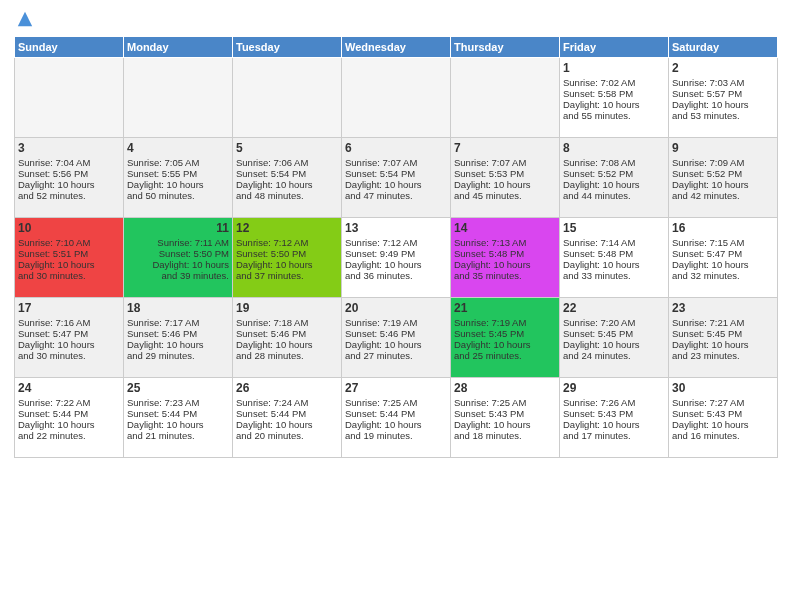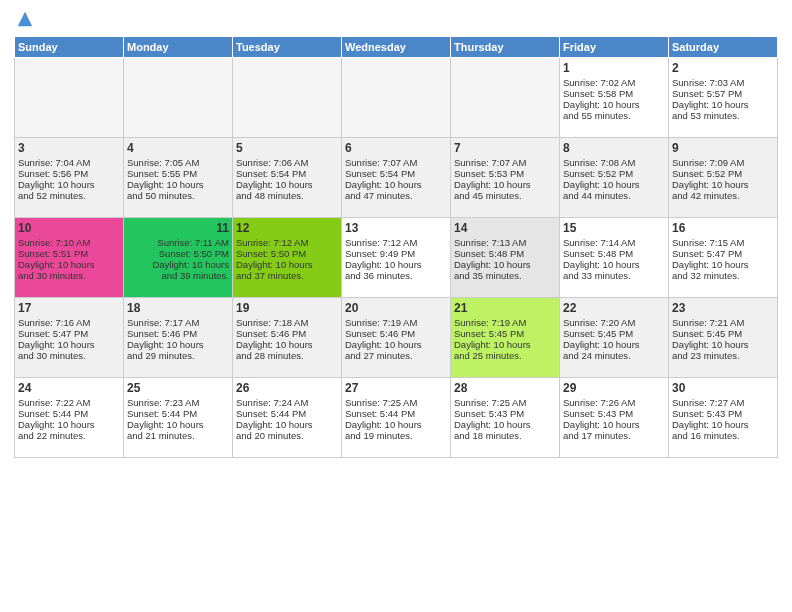--- a/index.html
+++ b/index.html
@@ -190,21 +190,21 @@
           </td>
           <td style="background: rgb(240, 240, 240);">
             <span class="day-num">9</span>
             <div>Sunrise: 7:09 AM</div>
             <div>Sunset: 5:52 PM</div>
             <div>Daylight: 10 hours</div>
             <div>and 42 minutes.</div>
           </td>
         </tr>
         <tr>
-          <td style="background: #ec4899; margin-left: 36px;">
+          <td style="background: #ef4444; margin-left: 36px;">
             <span class="day-num">10</span>
             <div>Sunrise: 7:10 AM</div>
             <div>Sunset: 5:51 PM</div>
             <div>Daylight: 10 hours</div>
             <div>and 30 minutes.</div>
           </td>
           <td style="background: #22c55e; text-align: right;">
             <span class="day-num">11</span>
             <div>Sunrise: 7:11 AM</div>
             <div>Sunset: 5:50 PM</div>
@@ -218,21 +218,21 @@
             <div>Daylight: 10 hours</div>
             <div>and 37 minutes.</div>
           </td>
           <td style="background: rgb(255, 255, 255);">
             <span class="day-num">13</span>
             <div>Sunrise: 7:12 AM</div>
             <div>Sunset: 9:49 PM</div>
             <div>Daylight: 10 hours</div>
             <div>and 36 minutes.</div>
           </td>
-          <td style="background: #e5e5e5;">
+          <td style="background: #d946ef;">
             <span class="day-num">14</span>
             <div>Sunrise: 7:13 AM</div>
             <div>Sunset: 5:48 PM</div>
             <div>Daylight: 10 hours</div>
             <div>and 35 minutes.</div>
           </td>
           <td style="background: rgb(255, 255, 255);">
             <span class="day-num">15</span>
             <div>Sunrise: 7:14 AM</div>
             <div>Sunset: 5:48 PM</div>
@@ -269,21 +269,21 @@
             <div>Daylight: 10 hours</div>
             <div>and 28 minutes.</div>
           </td>
           <td style="background: rgb(240, 240, 240);">
             <span class="day-num">20</span>
             <div>Sunrise: 7:19 AM</div>
             <div>Sunset: 5:46 PM</div>
             <div>Daylight: 10 hours</div>
             <div>and 27 minutes.</div>
           </td>
-          <td style="background: #bef264;">
+          <td style="background: #22c55e;">
             <span class="day-num">21</span>
             <div>Sunrise: 7:19 AM</div>
             <div>Sunset: 5:45 PM</div>
             <div>Daylight: 10 hours</div>
             <div>and 25 minutes.</div>
           </td>
           <td style="background: rgb(240, 240, 240);">
             <span class="day-num">22</span>
             <div>Sunrise: 7:20 AM</div>
             <div>Sunset: 5:45 PM</div>

